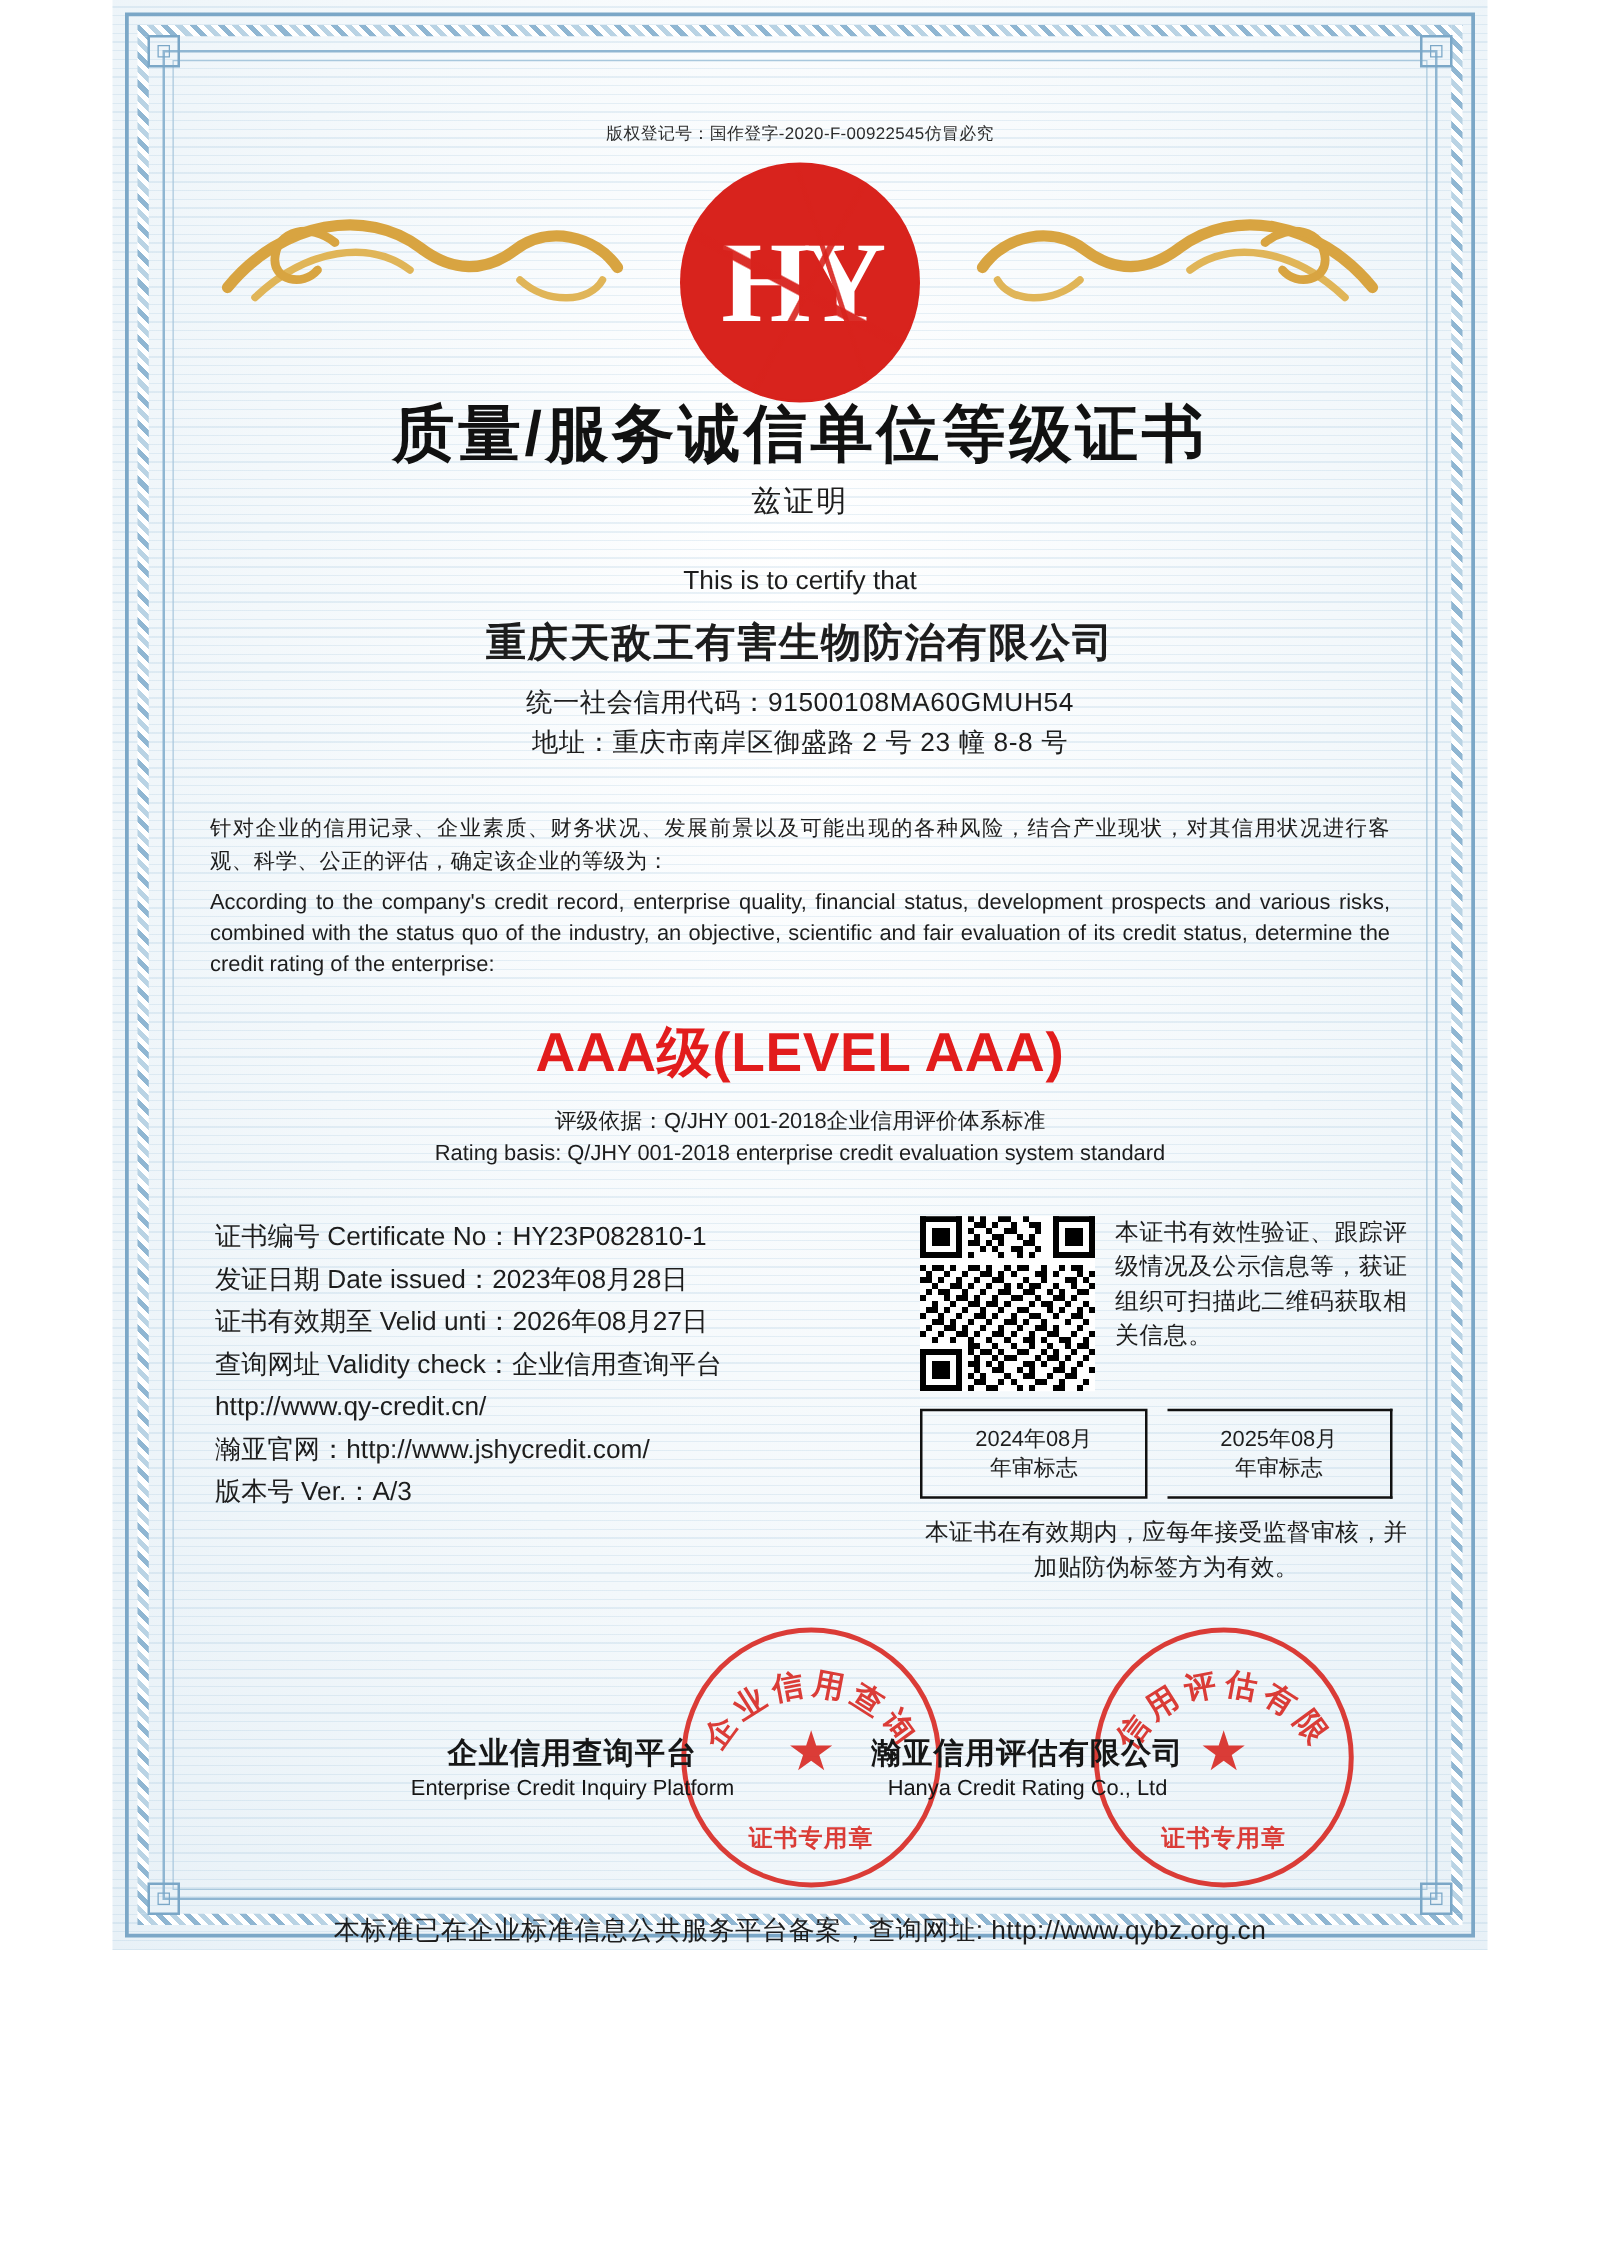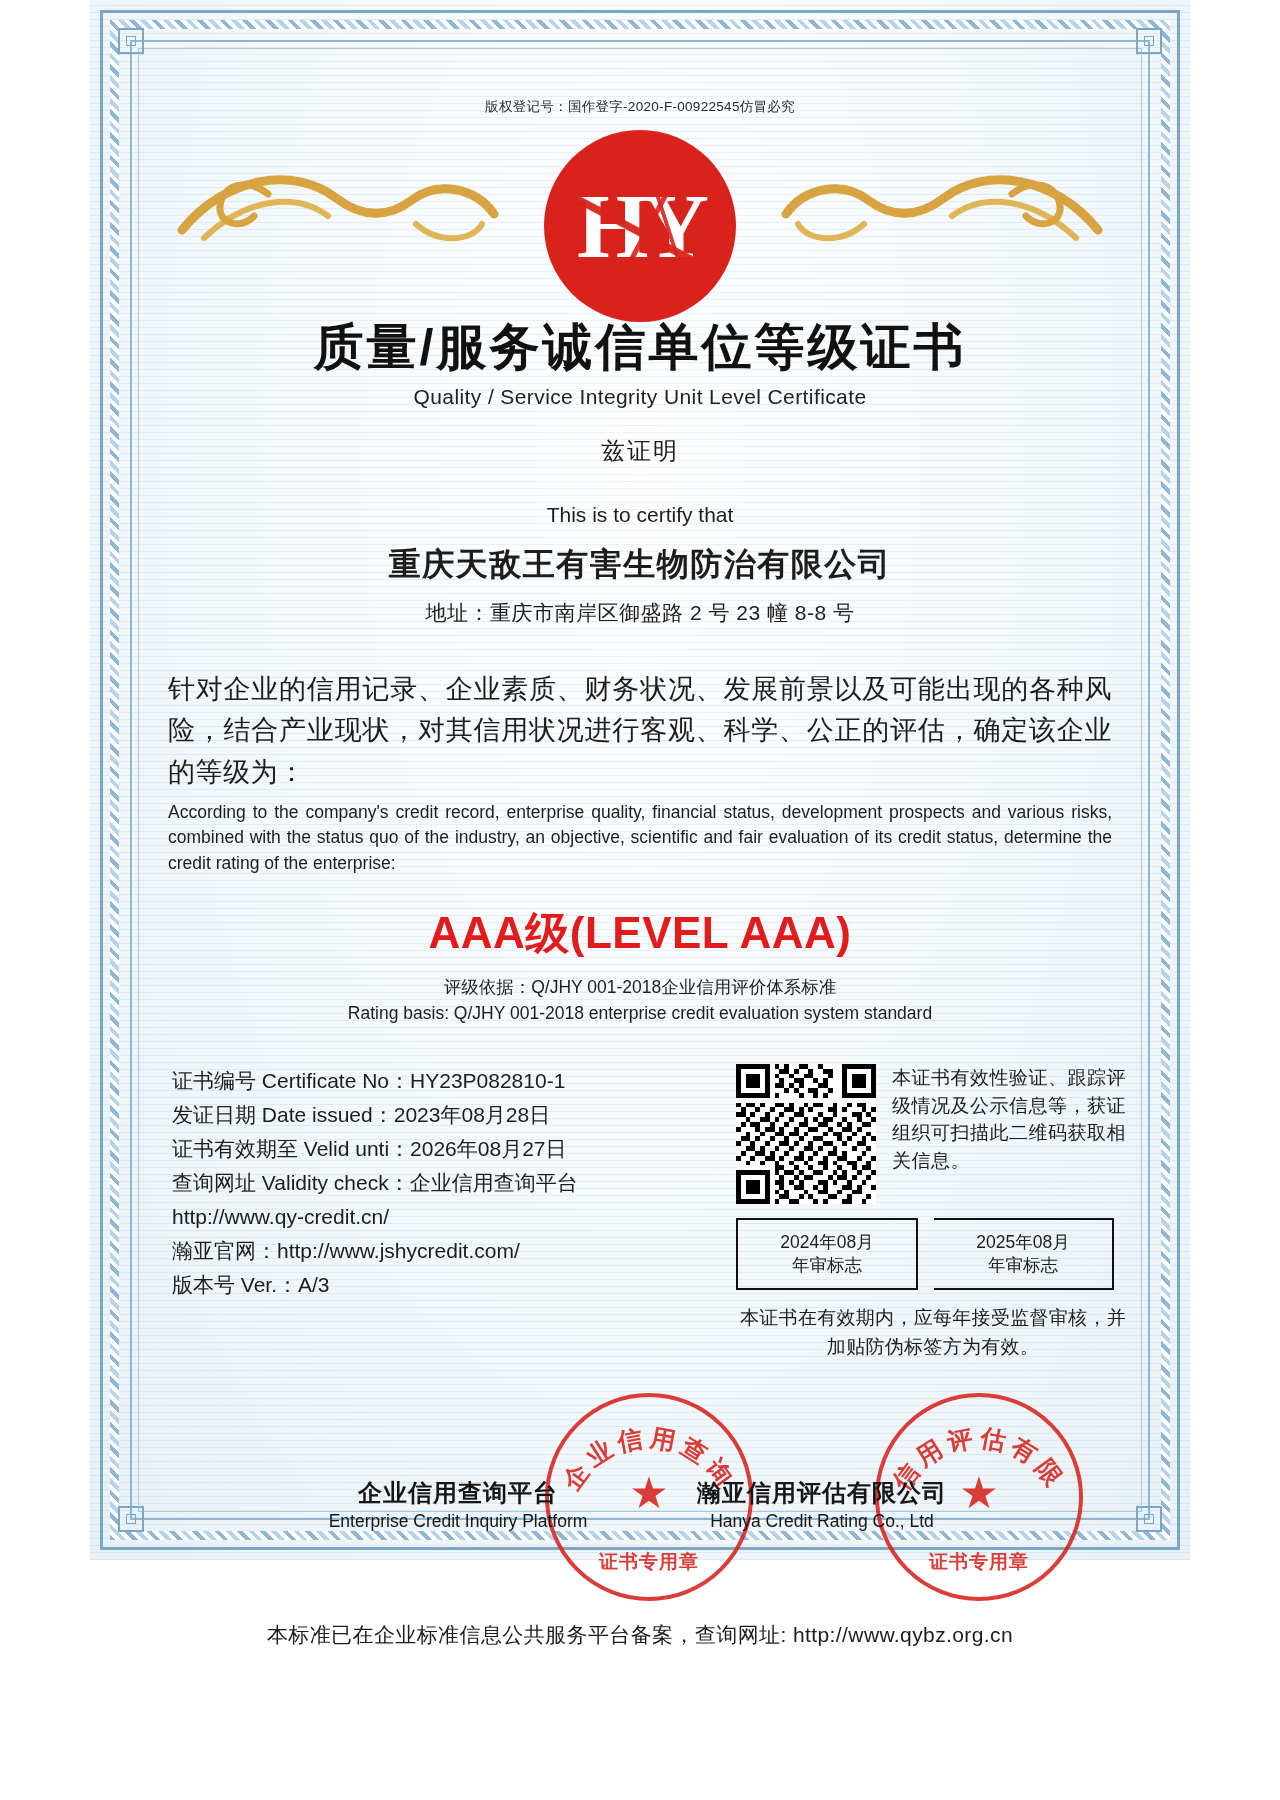--- a/index.html
+++ b/index.html
@@ -183,21 +183,21 @@
     letter-spacing: .5px;
     line-height: 1.5;
   }
 
   
   .body-block {
     margin: 40px 18px 0 18px;
     text-align: left;
   }
   .body-cn {
-    font-size: 27px;
+    font-size: 17px;
     line-height: 1.55;
     letter-spacing: .5px;
     text-align: justify;
   }
   .body-en {
     font-size: 17.5px;
     line-height: 1.45;
     margin-top: 6px;
     text-align: justify;
   }
@@ -387,26 +387,26 @@
         <path d="M240 66 C 262 86, 296 84, 306 66" fill="none" stroke="#e0b558" stroke-width="6" stroke-linecap="round"></path>
       </svg>
 
       <div class="logo-circle">
         <div class="hy">HY</div>
         <div class="crackle"></div>
       </div>
     </div>
 
     <div class="title-cn">质量/服务诚信单位等级证书</div>
-    <div class="title-en">Quality / Service Integrity Unit Level Certificate</div>
 
     <div class="certify-cn">兹证明</div>
     <div class="certify-en">This is to certify that</div>
 
     <div class="company-name">重庆天敌王有害生物防治有限公司</div>
+    <div class="company-meta">统一社会信用代码：91500108MA60GMUH54</div>
     <div class="company-meta">地址：重庆市南岸区御盛路 2 号 23 幢 8-8 号</div>
 
     <div class="body-block">
       <div class="body-cn">针对企业的信用记录、企业素质、财务状况、发展前景以及可能出现的各种风险，结合产业现状，对其信用状况进行客观、科学、公正的评估，确定该企业的等级为：</div>
       <div class="body-en">According to the company's credit record, enterprise quality, financial status, development prospects and various risks, combined with the status quo of the industry, an objective, scientific and fair evaluation of its credit status, determine the credit rating of the enterprise:</div>
     </div>
 
     <div class="level-line">AAA级(LEVEL AAA)</div>
     <div class="basis-cn">评级依据：Q/JHY 001-2018企业信用评价体系标准</div>
     <div class="basis-en">Rating basis: Q/JHY 001-2018 enterprise credit evaluation system standard</div>

